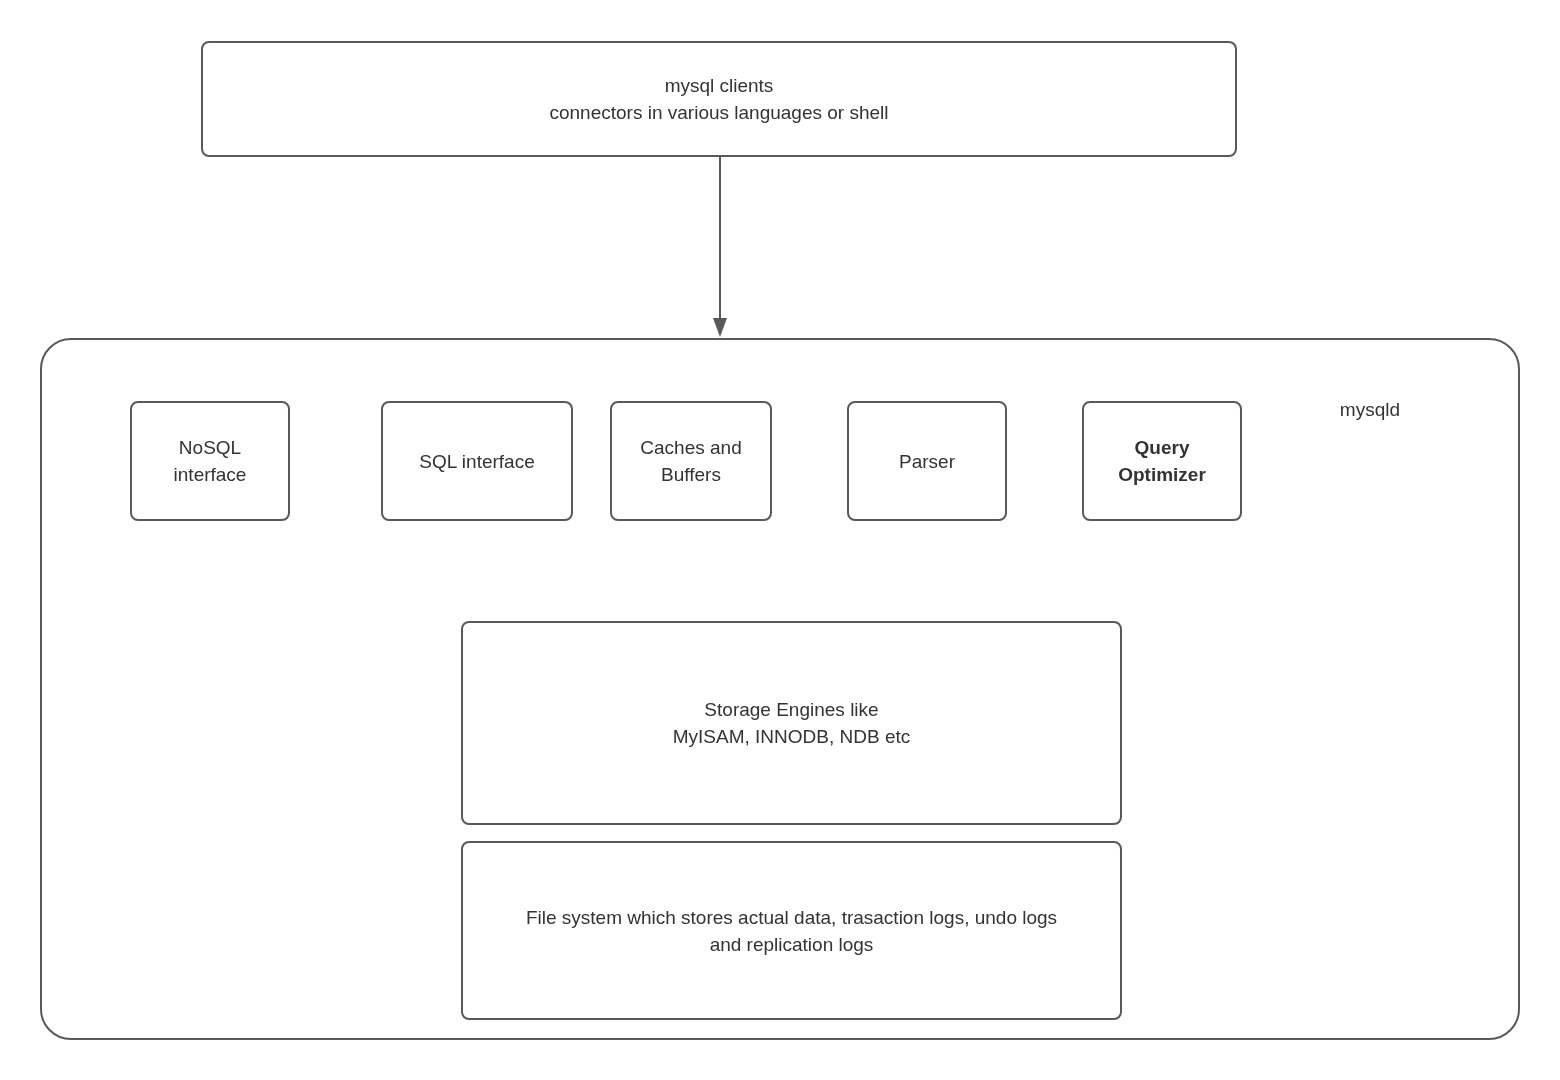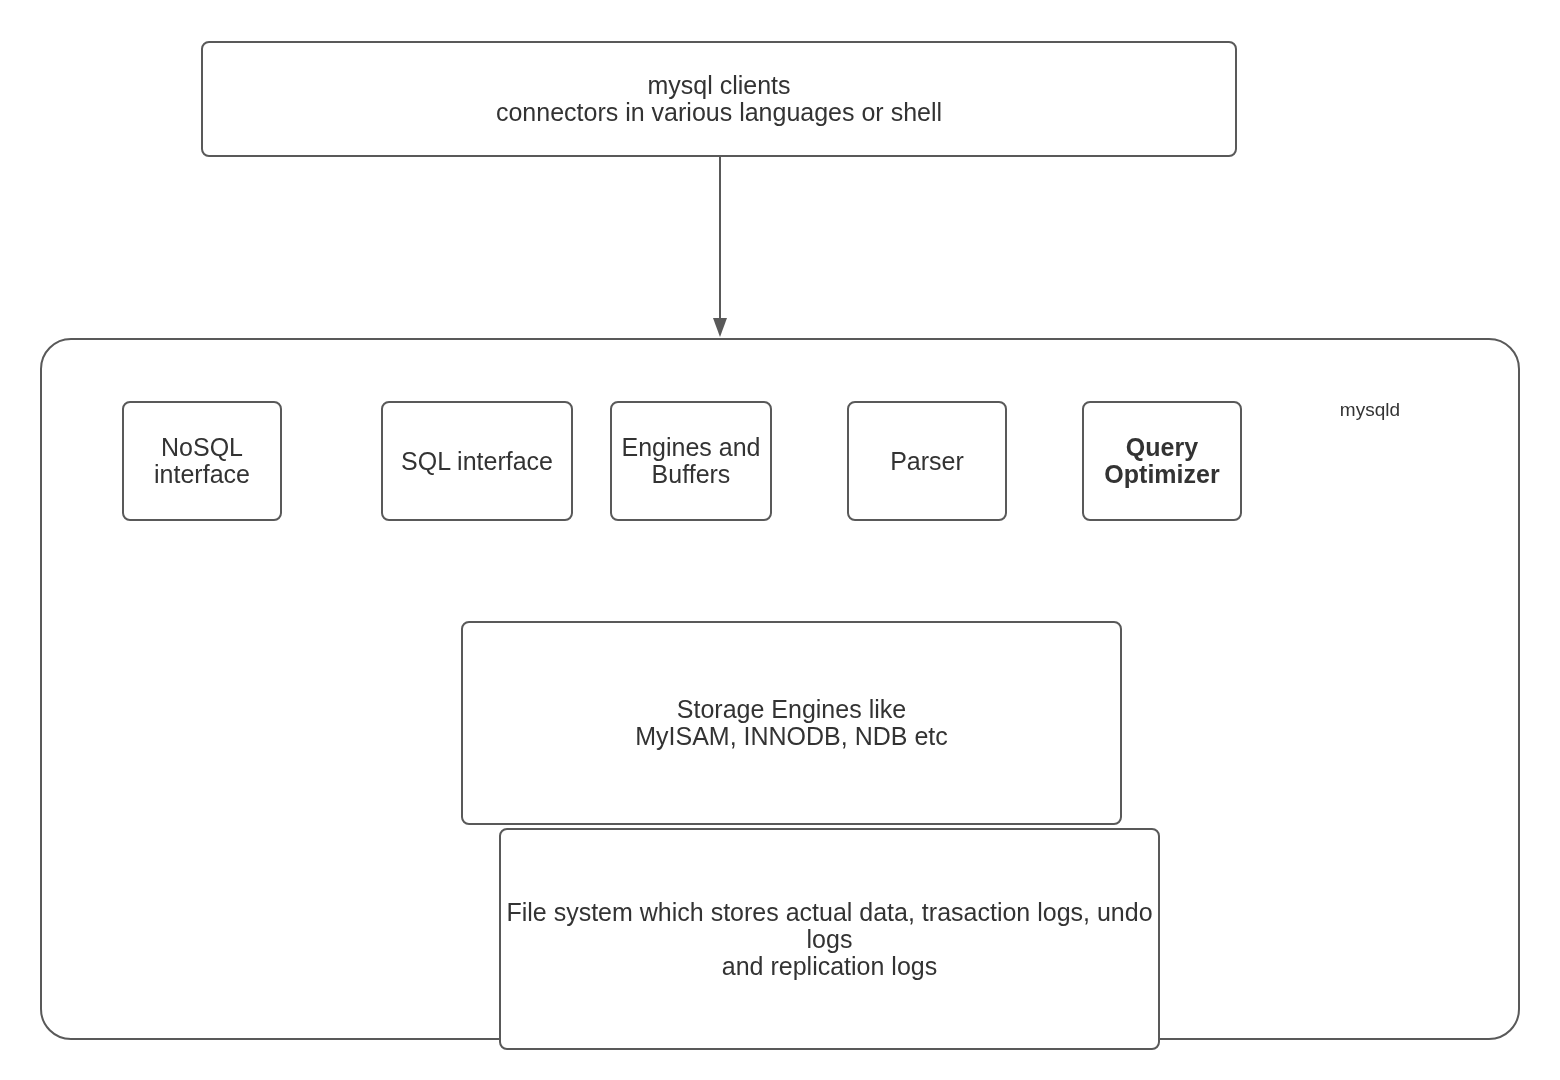--- a/index.html
+++ b/index.html
@@ -22,21 +22,21 @@
     border: 2px solid #595959;
     border-radius: 8px;
     background: #ffffff;
     display: flex;
     align-items: center;
     justify-content: center;
   }
   .box-text {
     white-space: pre-line;
     text-align: center;
-    font-size: 25px;
+    font-size: 19px;
     line-height: 27px;
     color: #333333;
   }
   
   .top-box {
     left: 201px;
     top: 41px;
     width: 1036px;
     height: 116px;
   }
@@ -64,39 +64,38 @@
     font-size: 19px;
     line-height: 27px;
     color: #333333;
   }
   
   .component {
     top: 61px;
     width: 160px;
     height: 120px;
   }
-  .component-1 { left: 80px;  }
+  .component-1 { left: 88px;  }
   .component-2 { left: 339px; width: 192px; }
   .component-3 { left: 568px; width: 162px; }
   .component-4 { left: 805px; }
   .component-5 { left: 1040px; font-weight: bold; }
   
   .storage-box {
     left: 419px;
     top: 281px;
     width: 661px;
     height: 204px;
   }
   
   .filesystem-box {
     left: 419px;
-    top: 488px;
+    top: 501px;
     width: 661px;
-    height: 222px;
-    margin-left: 38px;
+    height: 179px;
   }
 </style>
 </head>
 <body>
 
 <div class="canvas">
 
   <div class="box top-box">
     <div class="box-text">mysql clients
 connectors in various languages or shell</div>
@@ -114,21 +113,21 @@
     <div class="box component component-1">
       <div class="box-text">NoSQL
 interface</div>
     </div>
 
     <div class="box component component-2">
       <div class="box-text">SQL interface</div>
     </div>
 
     <div class="box component component-3">
-      <div class="box-text">Engines and
+      <div class="box-text">Caches and
 Buffers</div>
     </div>
 
     <div class="box component component-4">
       <div class="box-text">Parser</div>
     </div>
 
     <div class="box component component-5">
       <div class="box-text">Query
 Optimizer</div>

